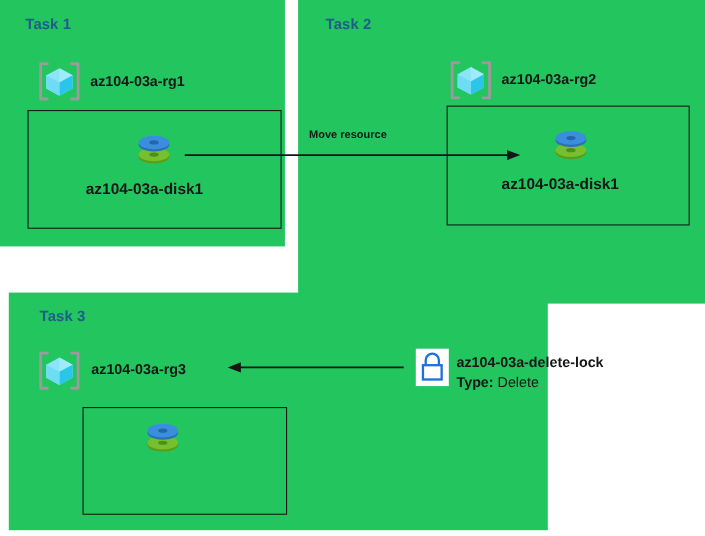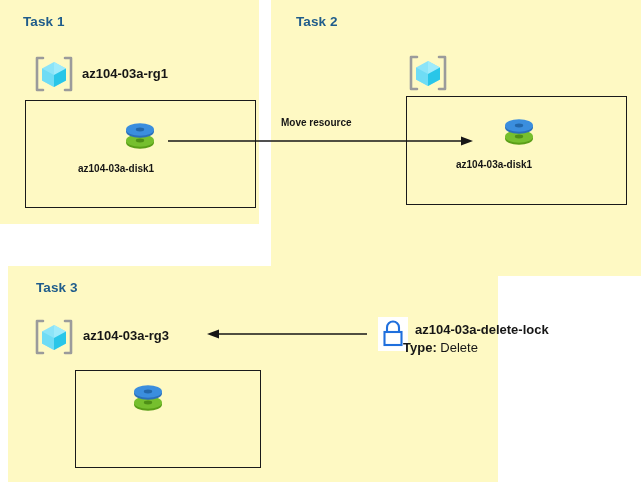--- a/index.html
+++ b/index.html
@@ -9,21 +9,21 @@
   }
   body {
     width: 641px;
     height: 487px;
     position: relative;
     overflow: hidden;
     font-family: "Liberation Sans", sans-serif;
   }
   .panel {
     position: absolute;
-    background: #fef9c3;
+    background: #22c55e;
   }
   #panel-task1 { left: 0px;   top: 0px;   width: 259px; height: 224px; }
   #panel-task2 { left: 271px; top: 0px;   width: 370px; height: 276px; text-decoration: underline; }
   #panel-task3 { left: 8px;   top: 266px; width: 490px; height: 216px; }
 
   .task-title {
     position: absolute;
     color: #1f5c8b;
     font-weight: bold;
     font-size: 13.5px;
@@ -74,21 +74,21 @@
     color: #161616;
     font-weight: bold;
     font-size: 13px;
     white-space: nowrap;
     text-align: center;
   }
   .disk-label {
     position: absolute;
     color: #161616;
     font-weight: bold;
-    font-size: 10px;
+    font-size: 14px;
     white-space: nowrap;
     text-align: center;
   }
   .arrow-label {
     position: absolute;
     color: #161616;
     font-weight: bold;
     font-size: 10px;
     white-space: nowrap;
   }
@@ -148,20 +148,21 @@
   <div class="rg-icon" style="left:136px; top:54px;">
     <svg viewBox="0 0 42 38">
       <path d="M10 3 L4 3 L4 35 L10 35" fill="none" stroke="#9b9b9b" stroke-width="2.6" stroke-linecap="round" stroke-linejoin="round"></path>
       <path d="M32 3 L38 3 L38 35 L32 35" fill="none" stroke="#9b9b9b" stroke-width="2.6" stroke-linecap="round" stroke-linejoin="round"></path>
       <polygon points="21,7 33,13.5 33,25.5 21,32 9,25.5 9,13.5" fill="#8ce4f8"></polygon>
       <polygon points="21,7 33,13.5 21,20" fill="#9febfb"></polygon>
       <polygon points="21,20 33,13.5 33,25.5 21,32" fill="#29c6e8"></polygon>
       <polygon points="21,20 9,13.5 9,25.5 21,32" fill="#6fdcf5"></polygon>
     </svg>
   </div>
+  <div class="res-label" style="left:185px; top:64px;">az104-03a-rg2</div>
 
   <div class="inner-box" id="box-task2"></div>
 
   <div class="disk-icon" style="left:228px; top:112px;">
     <svg viewBox="0 0 40 40">
       <ellipse cx="20" cy="26.5" rx="14" ry="6.2" fill="#5a9e18"></ellipse>
       <ellipse cx="20" cy="24.5" rx="14" ry="6.2" fill="#76bf2e"></ellipse>
       <ellipse cx="20" cy="24.5" rx="4.2" ry="1.9" fill="#4e8f16"></ellipse>
       <ellipse cx="20" cy="15.5" rx="14" ry="6.2" fill="#2b6fb8"></ellipse>
       <ellipse cx="20" cy="13.5" rx="14" ry="6.2" fill="#3b8ede"></ellipse>
@@ -212,16 +213,16 @@
 </svg>
 
 <div class="lock-icon" style="left:378px; top:317px;">
   <svg viewBox="0 0 30 34">
     <path d="M9 15 L9 10.5 A6 6 0 0 1 21 10.5 L21 15" fill="none" stroke="#1f6fdd" stroke-width="2.1"></path>
     <rect x="6.5" y="15" width="17" height="13" fill="none" stroke="#1f6fdd" stroke-width="2.1"></rect>
   </svg>
 </div>
 
 <div class="lock-title" style="left:415px; top:322px;text-align:center;">az104-03a-delete-lock</div>
-<div class="lock-type" style="left:403px; top:340px;">
+<div class="lock-type" style="left:415px; top:340px;">
   <b>Type:</b>
   <span>Delete</span>
 </div>
 
 </body></html>

